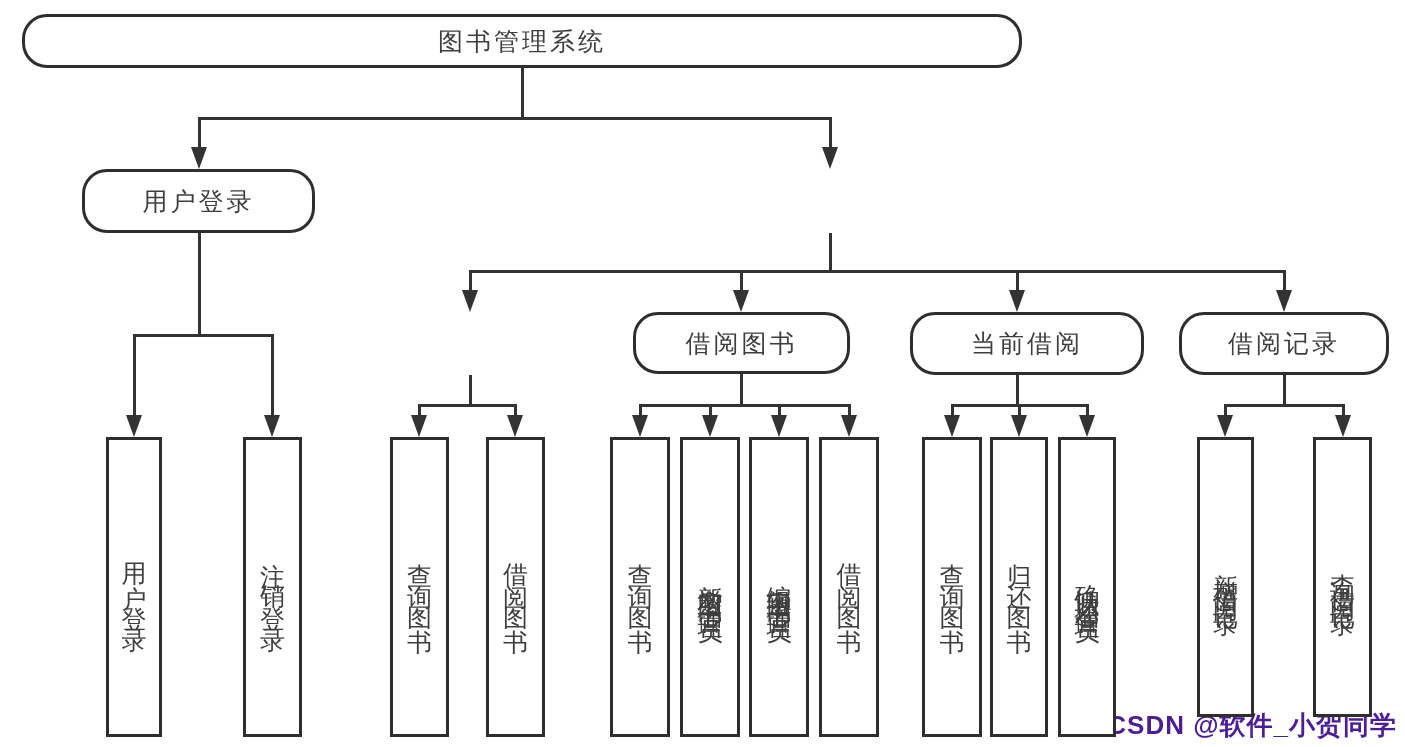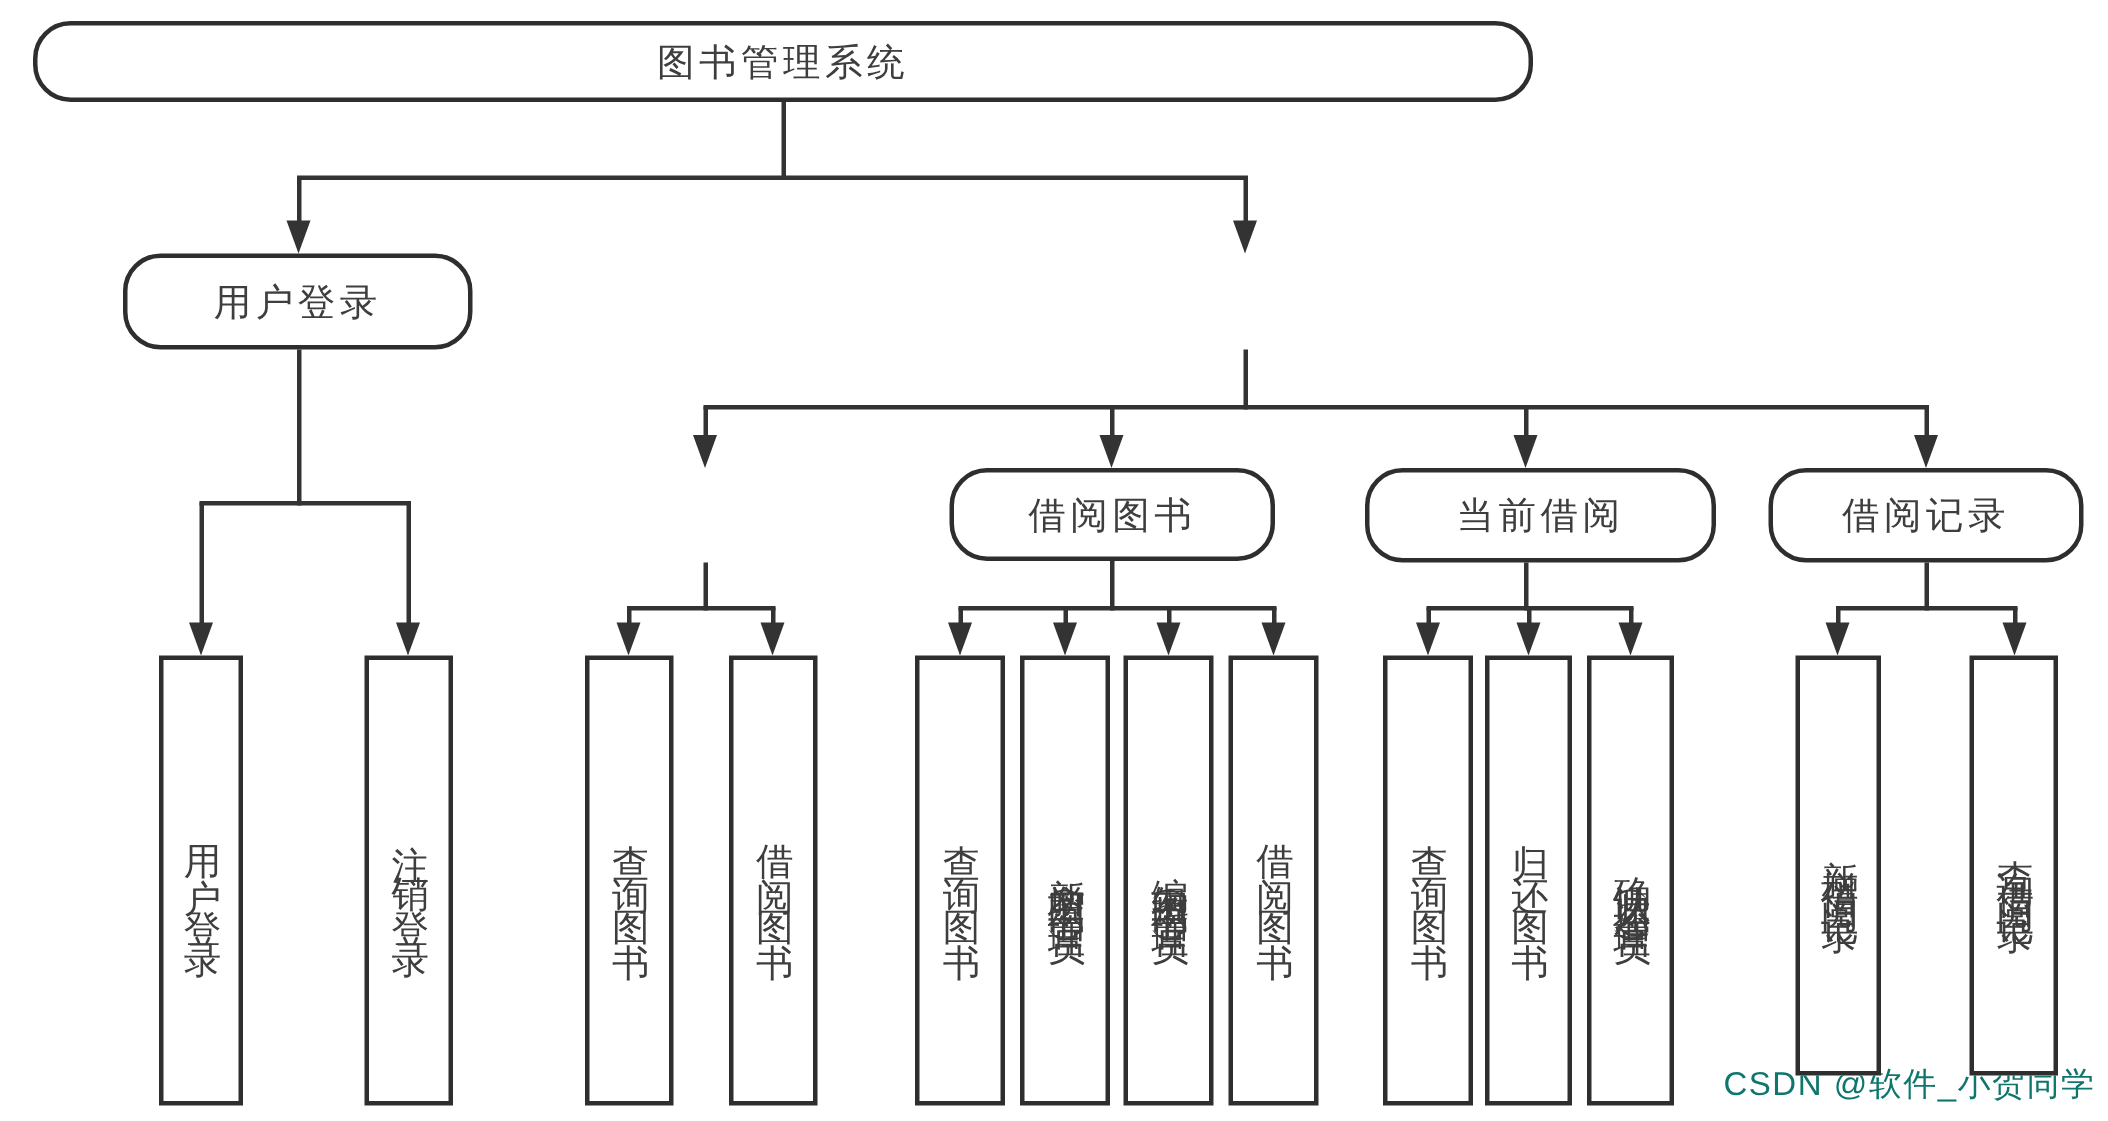--- a/index.html
+++ b/index.html
@@ -32,24 +32,25 @@
   .arrow{
     position:absolute;
     width:0;height:0;
     border-left:8px solid transparent;
     border-right:8px solid transparent;
     border-top:22px solid #333333;
   }
   .watermark{
     position:absolute;
     top:708px;right:8px;
-    font-size:22px;
-    color:#0f766e;
+    font-size:26px;
+    color:#4c1d95;
     letter-spacing:1px;
     white-space:nowrap;
+    font-weight:bold;
   }
 </style>
 </head>
 <body>
 
 <div id="canvas">
   <div class="watermark">CSDN @软件_小贺同学</div>
 <div class="vline" style="left: 520.5px; top: 68px; height: 51.5px;"></div>
     <div class="hline" style="left: 197.5px; top: 116.5px; width: 634px;"></div>
     <div class="vline" style="left: 197.5px; top: 118px; height: 33px;"></div>

